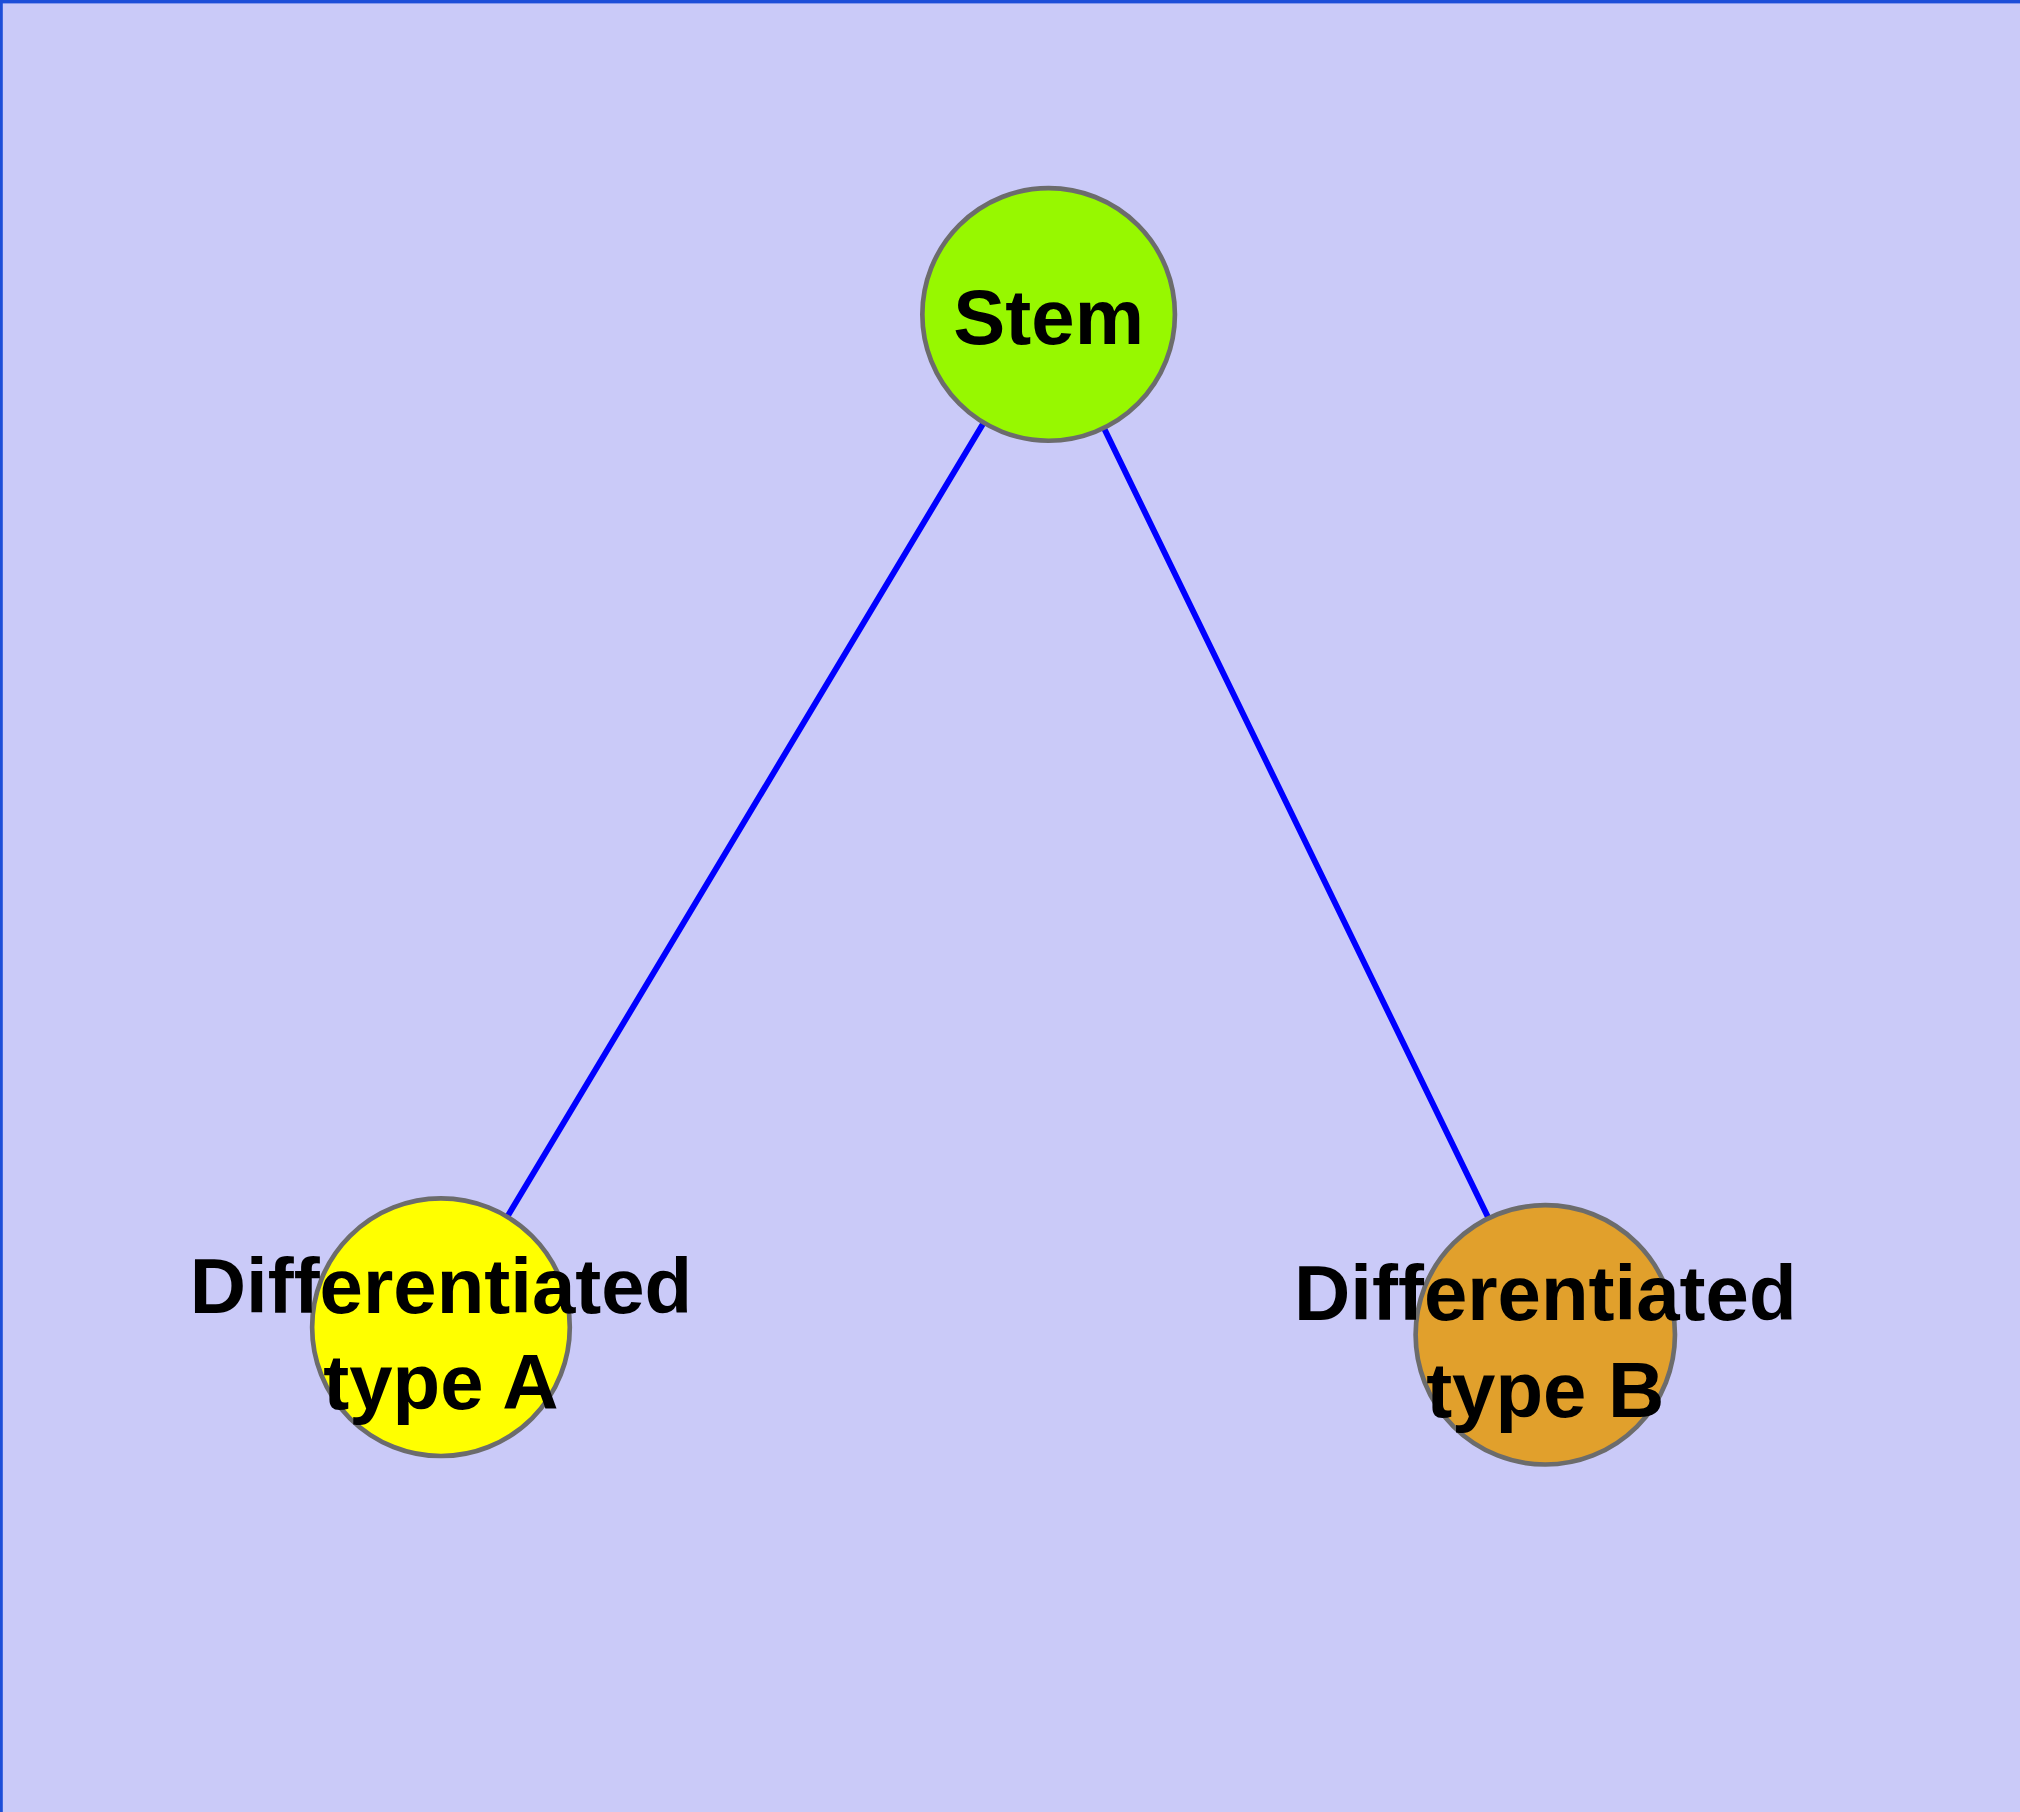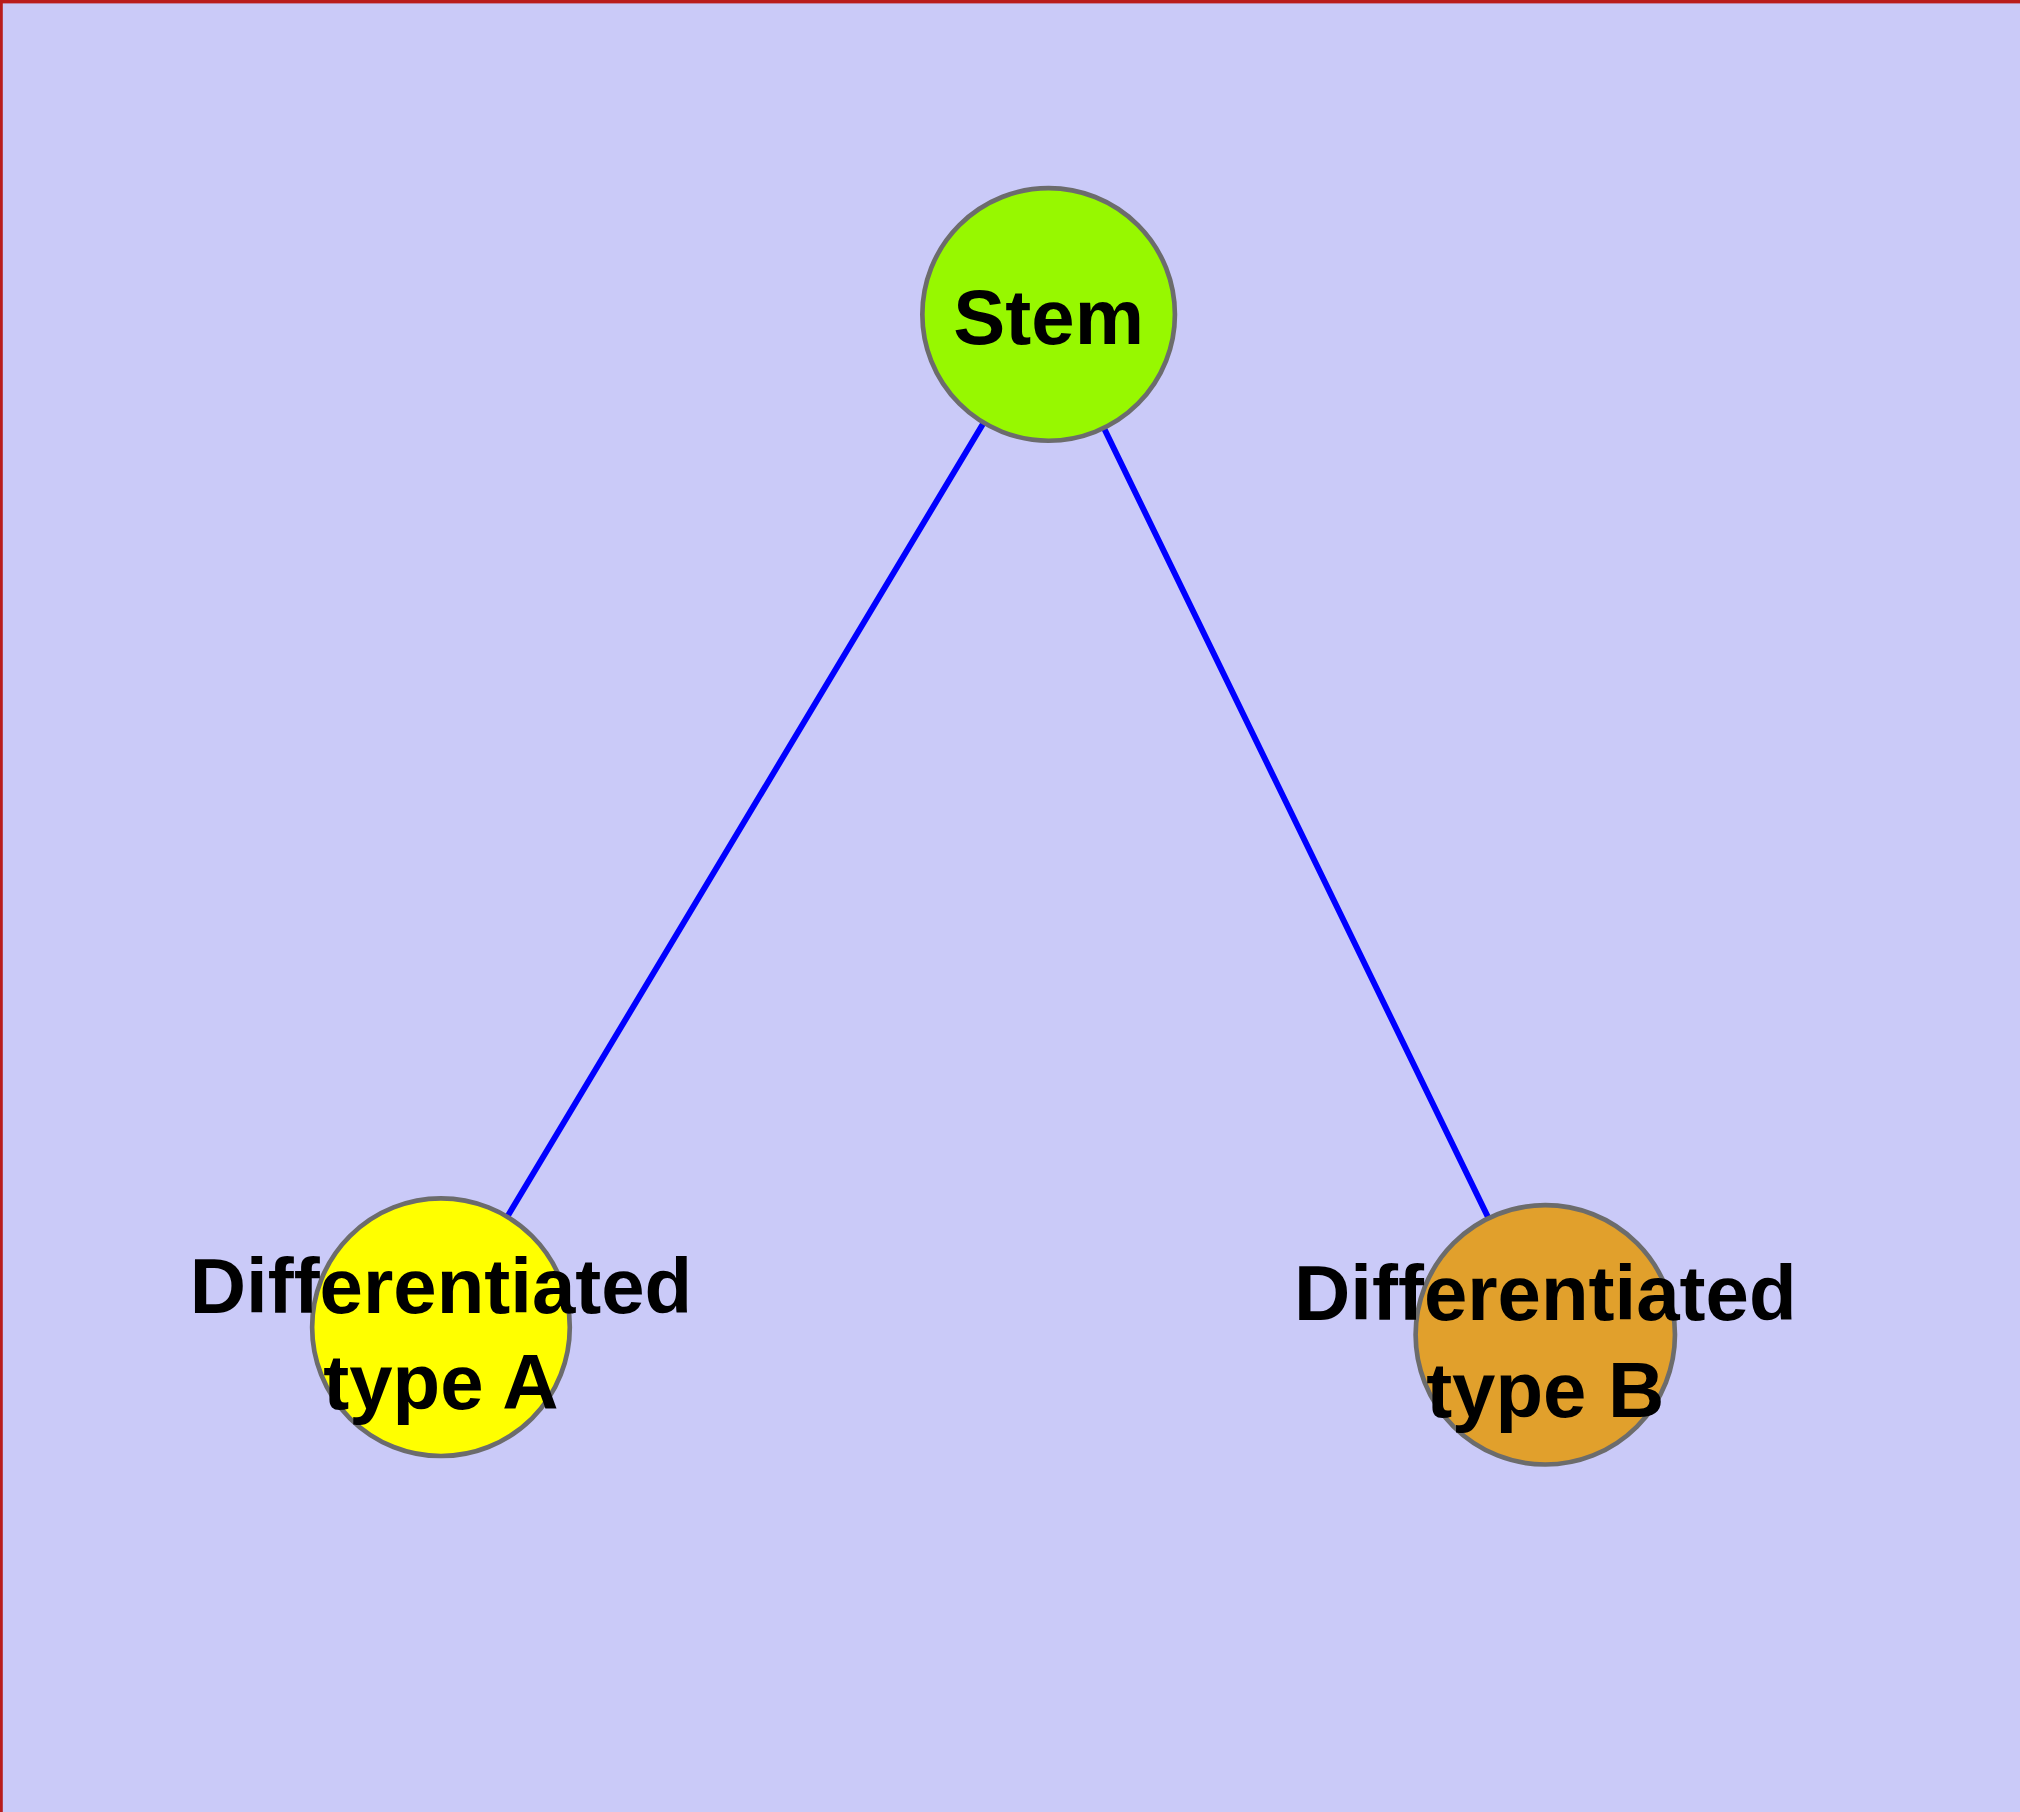--- a/index.html
+++ b/index.html
@@ -4,21 +4,21 @@
 <style>
   html, body {
     margin: 0;
     padding: 0;
     background: #FFFFFF;
   }
   .canvas-wrap {
     position: relative;
     width: 2021px;
     height: 1812px;
-    background: #b91c1c;
+    background: #1d4ed8;
     overflow: hidden;
   }
   svg.graph {
     position: absolute;
     top: 0;
     left: 0;
     display: block;
   }
   .edge {
     stroke-width: 7px;

